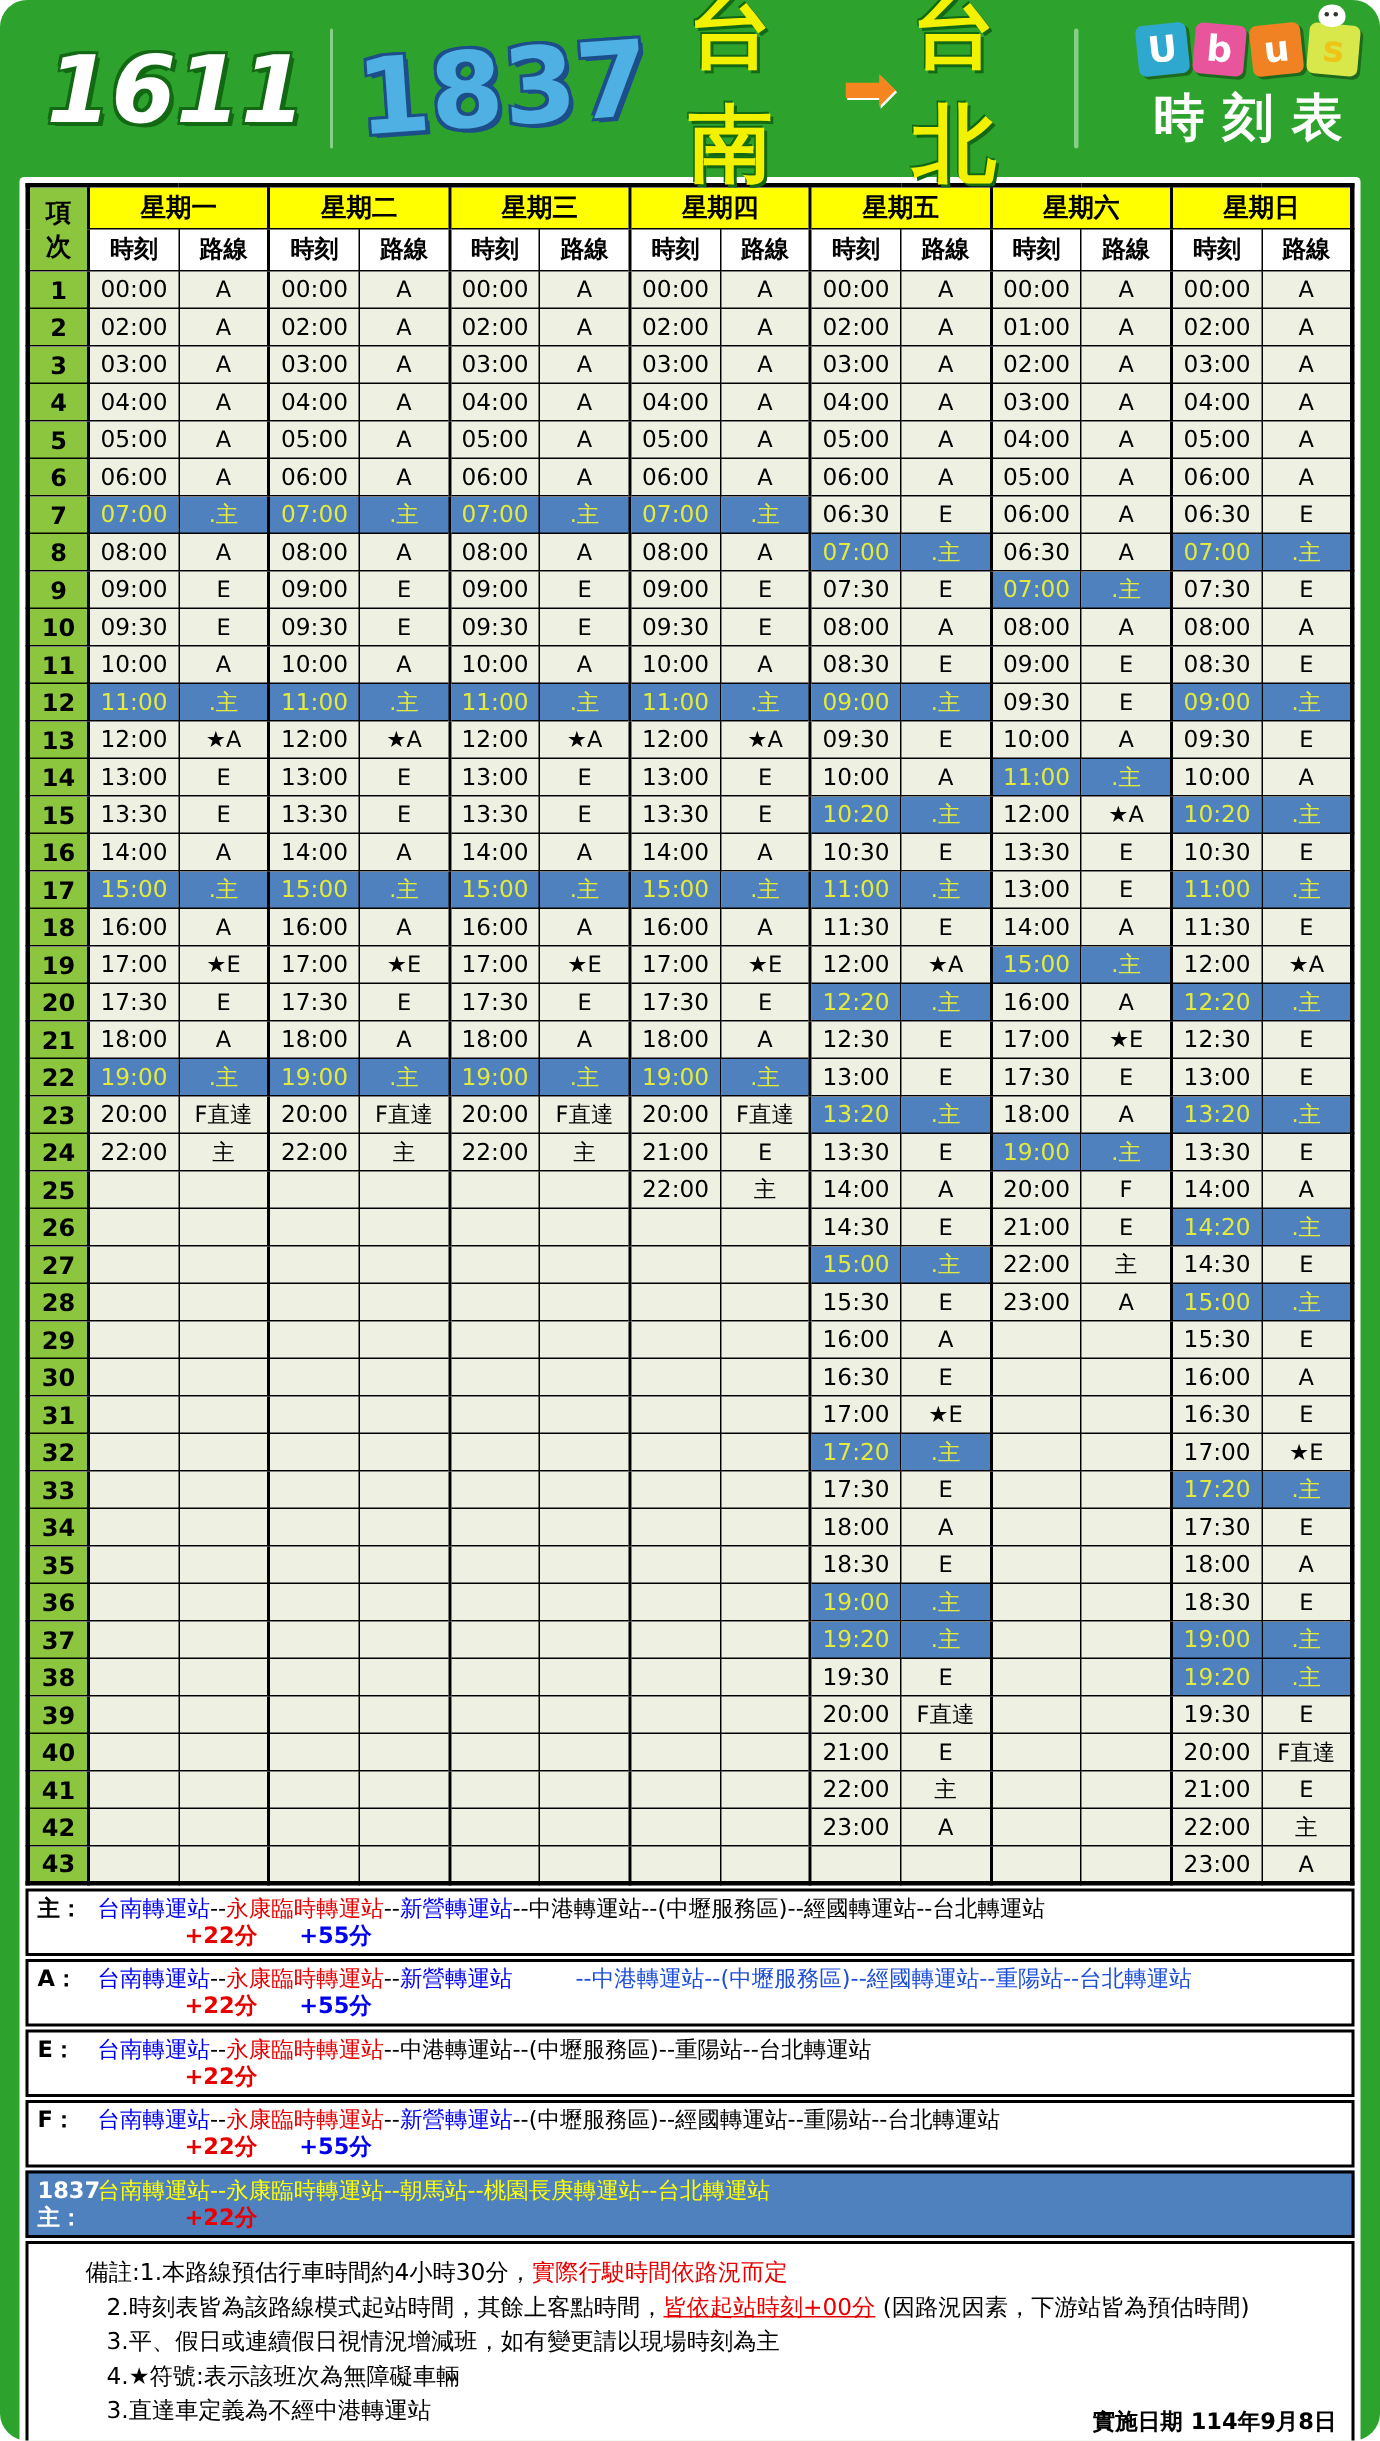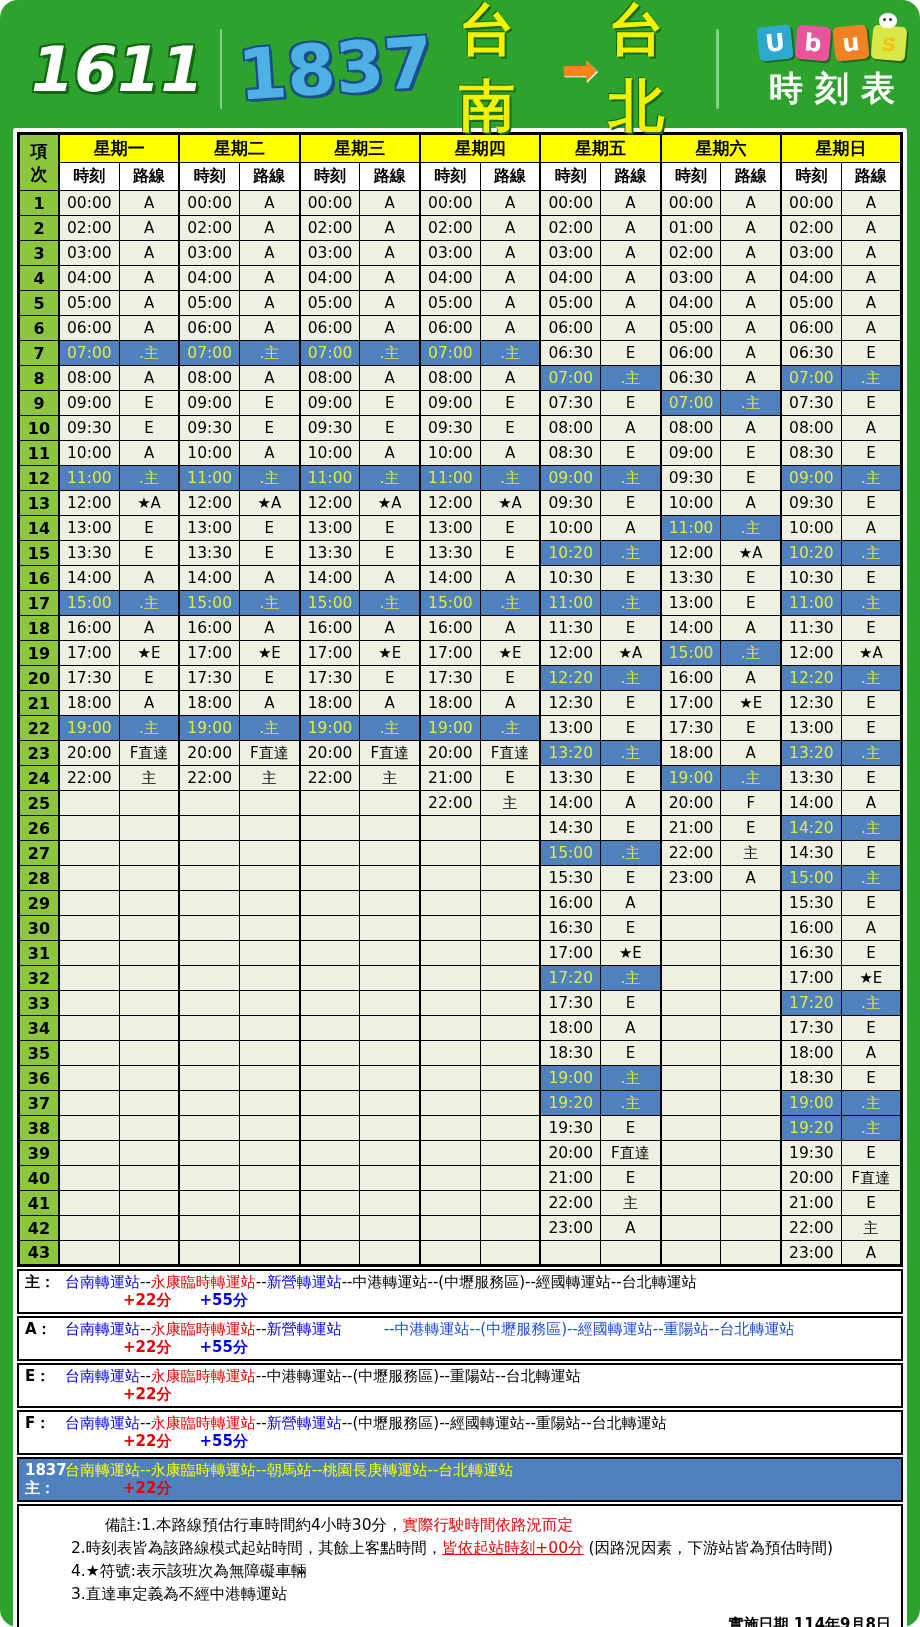--- a/index.html
+++ b/index.html
@@ -1,17 +1,17 @@
 <!DOCTYPE html>
 <html><head>
 <meta charset="utf-8">
 <style>
   html,body{margin:0;padding:0;background:#ffffff;}
   body{width:920px;font-family:"DejaVu Sans","Liberation Sans",sans-serif;}
-  .frame{width:920px;height:1627px;background:#2da32d;border-radius:18px;box-sizing:border-box;padding:10px 13px 13px;position:relative;}
+  .frame{width:920px;height:1627px;background:#2da32d;border-radius:18px;box-sizing:border-box;padding:0 13px 13px;position:relative;}
   
   .hdr{height:118px;display:flex;align-items:center;position:relative;}
   .r1611{font-size:62px;font-weight:bold;font-style:italic;color:#ffffff;margin-left:18px;
          text-shadow:3px 3px 0 #136813,-2px -2px 0 #136813,2px -2px 0 #136813,-2px 2px 0 #136813,2px 2px 0 #136813;}
   .vdiv{width:3px;height:80px;background:#86cf86;margin:0 16px;border-radius:2px;}
   .r1837{font-size:70px;font-weight:bold;color:#4fb0e4;transform:rotate(-4deg);
          text-shadow:3px 3px 0 #1c4f8a,-2px -2px 0 #1c4f8a,2px -2px 0 #1c4f8a,-2px 2px 0 #1c4f8a,2px 2px 0 #1c4f8a;}
   .cities{display:flex;align-items:center;margin-left:26px;gap:10px;}
   .city{font-size:56px;font-weight:bold;color:#f2f200;text-shadow:2px 2px 0 #136813,-1px -1px 0 #136813;}
   .arrow{font-size:44px;color:#f5861f;text-shadow:1px 1px 0 #ffffff;}
@@ -906,22 +906,23 @@
             <div><span style="color: rgb(255, 255, 0);">台南轉運站--永康臨時轉運站--朝馬站--桃園長庚轉運站--台北轉運站</span></div>
             <div class="legend-offsets">
               <span style="color: rgb(232, 0, 0);">+22分</span>
             </div>
           </div>
         </div>
       </div>
 
     <div class="notes-box">
       <div id="note-lines">
-          <div class="note-line"><span style="color: rgb(0, 0, 0); margin-left: 48px;">備註:1.本路線預估行車時間約4小時30分，</span><span style="color: rgb(232, 0, 0);">實際行駛時間依路況而定</span></div>
+          <div class="note-line"><span style="color: rgb(0, 0, 0);">備註:1.本路線預估行車時間約4小時30分，</span><span style="color: rgb(232, 0, 0);">實際行駛時間依路況而定</span></div>
           <div class="note-line indent"><span style="color: rgb(0, 0, 0);">2.時刻表皆為該路線模式起站時間，其餘上客點時間，</span><span style="color: rgb(232, 0, 0); text-decoration: underline;">皆依起站時刻+00分</span><span style="color: rgb(0, 0, 0);"> (因路況因素，下游站皆為預估時間)</span></div>
+          <div class="note-line indent"><span style="color: rgb(0, 0, 0);">3.平、假日或連續假日視情況增減班，如有變更請以現場時刻為主</span></div>
           <div class="note-line indent"><span style="color: rgb(0, 0, 0);">4.★符號:表示該班次為無障礙車輛</span></div>
           <div class="note-line indent"><span style="color: rgb(0, 0, 0);">3.直達車定義為不經中港轉運站</span></div>
         </div>
       <div class="date">實施日期 114年9月8日</div>
     </div>
   </div>
 
 </div>
 
 </body></html>

